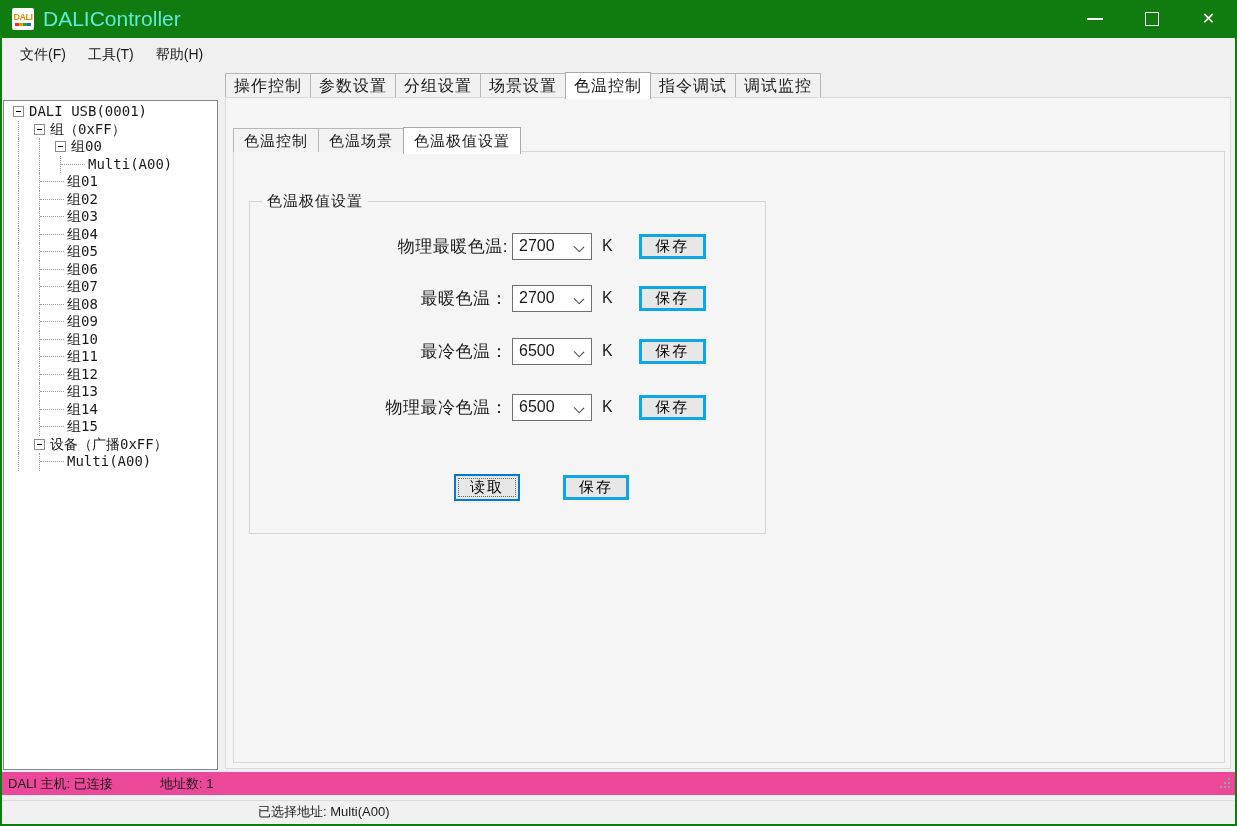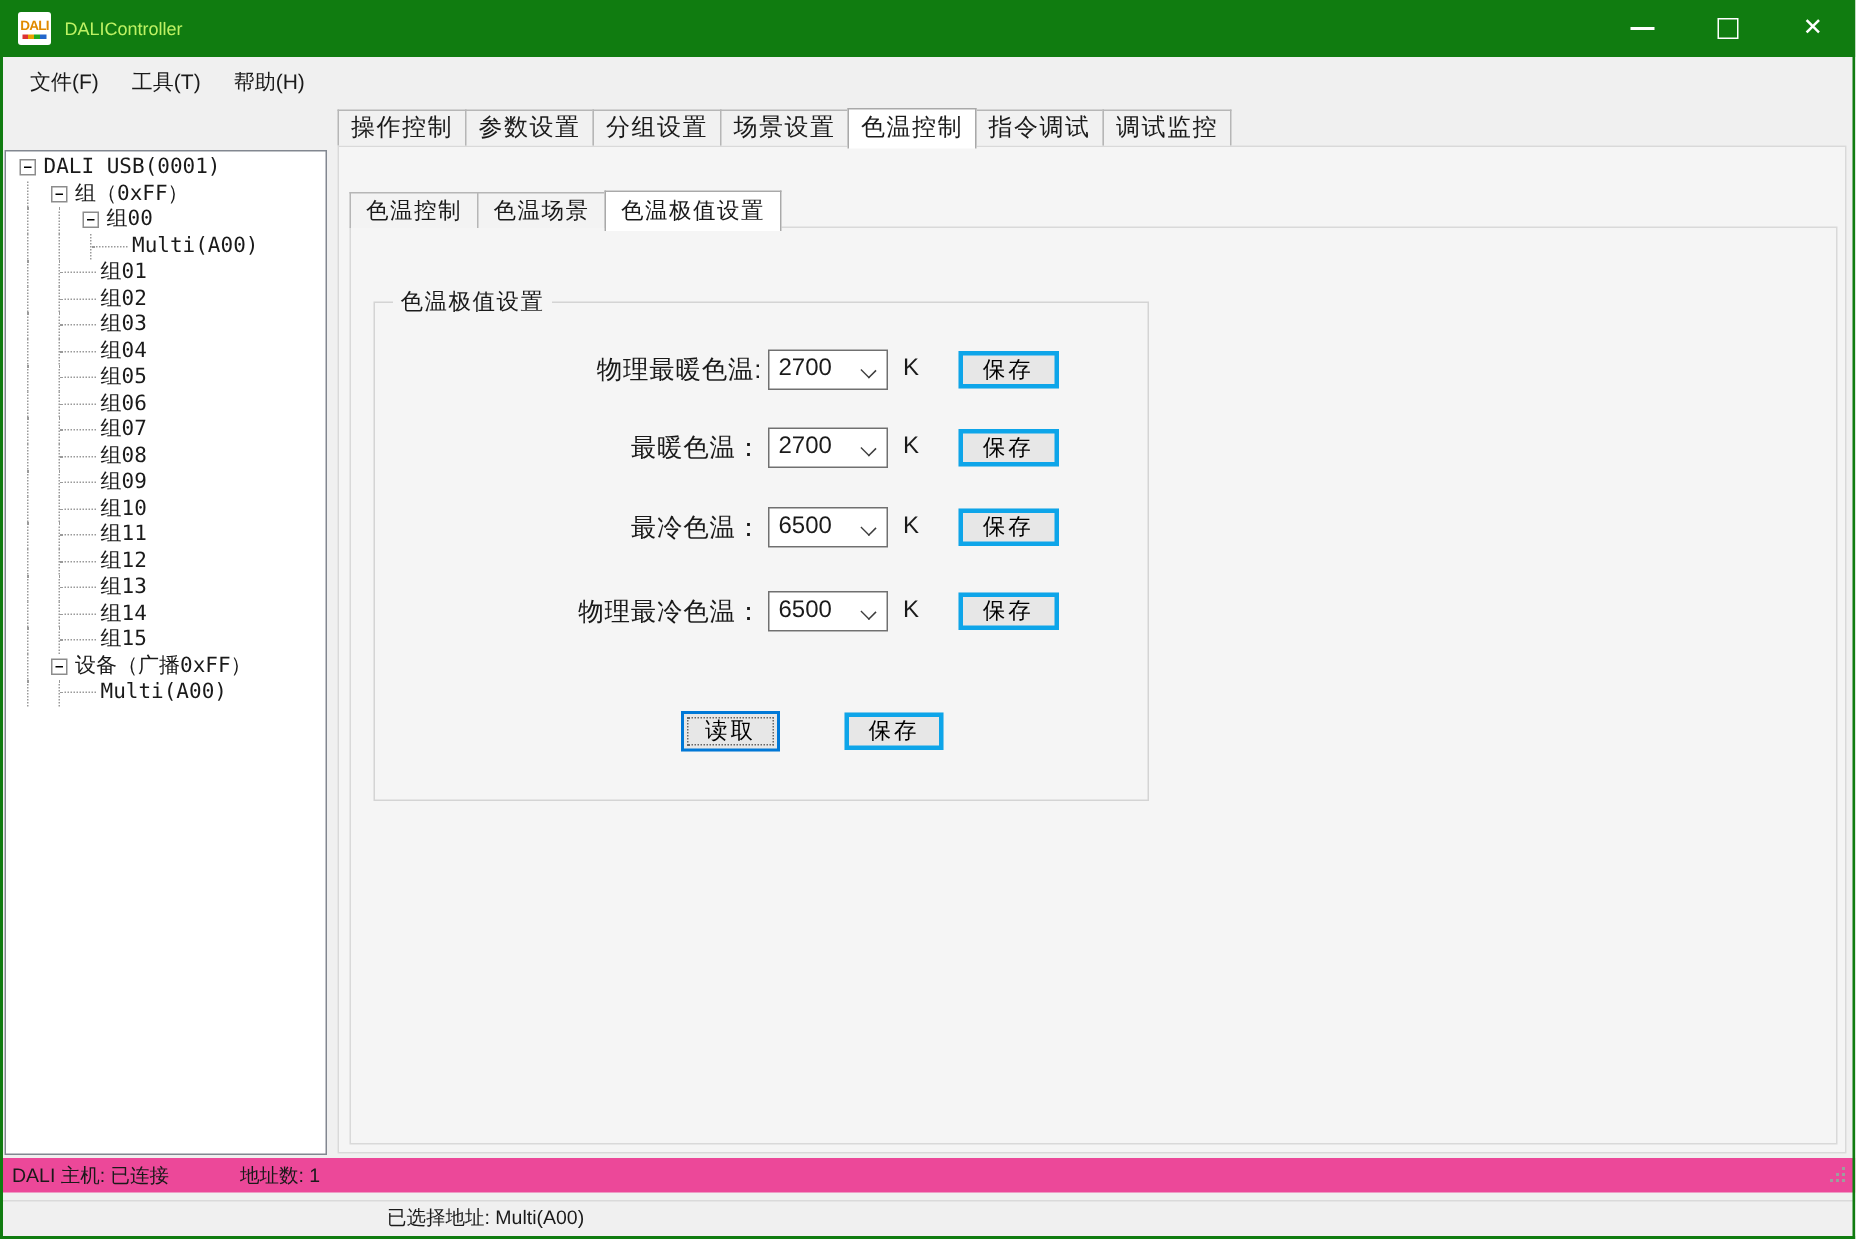--- a/index.html
+++ b/index.html
@@ -13,21 +13,21 @@
   .edge.r { right:0; top:0; width:2px; height:826px; }
   .edge.b { left:0; bottom:0; width:1237px; height:2px; }
 
   
   .titlebar { position:absolute; left:0; top:0; width:1237px; height:38px; background:#107c10; }
   .app-icon { position:absolute; left:12px; top:8px; width:22px; height:22px; background:#fff; border-radius:2px;
               display:flex; flex-direction:column; align-items:center; justify-content:center; }
   .app-icon .txt { font-size:9px; font-weight:bold; color:#e08a00; line-height:10px; letter-spacing:-0.5px; }
   .app-icon .strip { width:16px; height:3px; margin-top:1px;
               background:linear-gradient(to right,#d33 0 25%,#e8a100 25% 50%,#2a2 50% 75%,#26c 75% 100%); }
-  .title-text { position:absolute; left:43px; top:0; line-height:38px; color:#bef264; font-size:12px; }
+  .title-text { position:absolute; left:43px; top:0; line-height:38px; color:#5eead4; font-size:21px; }
   .winbtn { position:absolute; top:0; width:57px; height:38px; display:flex; align-items:center; justify-content:center; cursor:default; }
   .winbtn.min { left:1066px; } .winbtn.max { left:1123px; } .winbtn.close { left:1180px; }
   .glyph-min { width:16px; height:2px; background:#fff; }
   .glyph-max { width:14px; height:14px; border:1.5px solid #fff; }
   .glyph-close { color:#fff; font-size:16px; line-height:16px; }
 
   
   .menubar { position:absolute; left:2px; top:38px; width:1233px; height:33px; background:#f0f0f0; display:flex; padding-left:7px; }
   .menu-item { line-height:33px; padding:0 11px; font-size:14px; }
 

